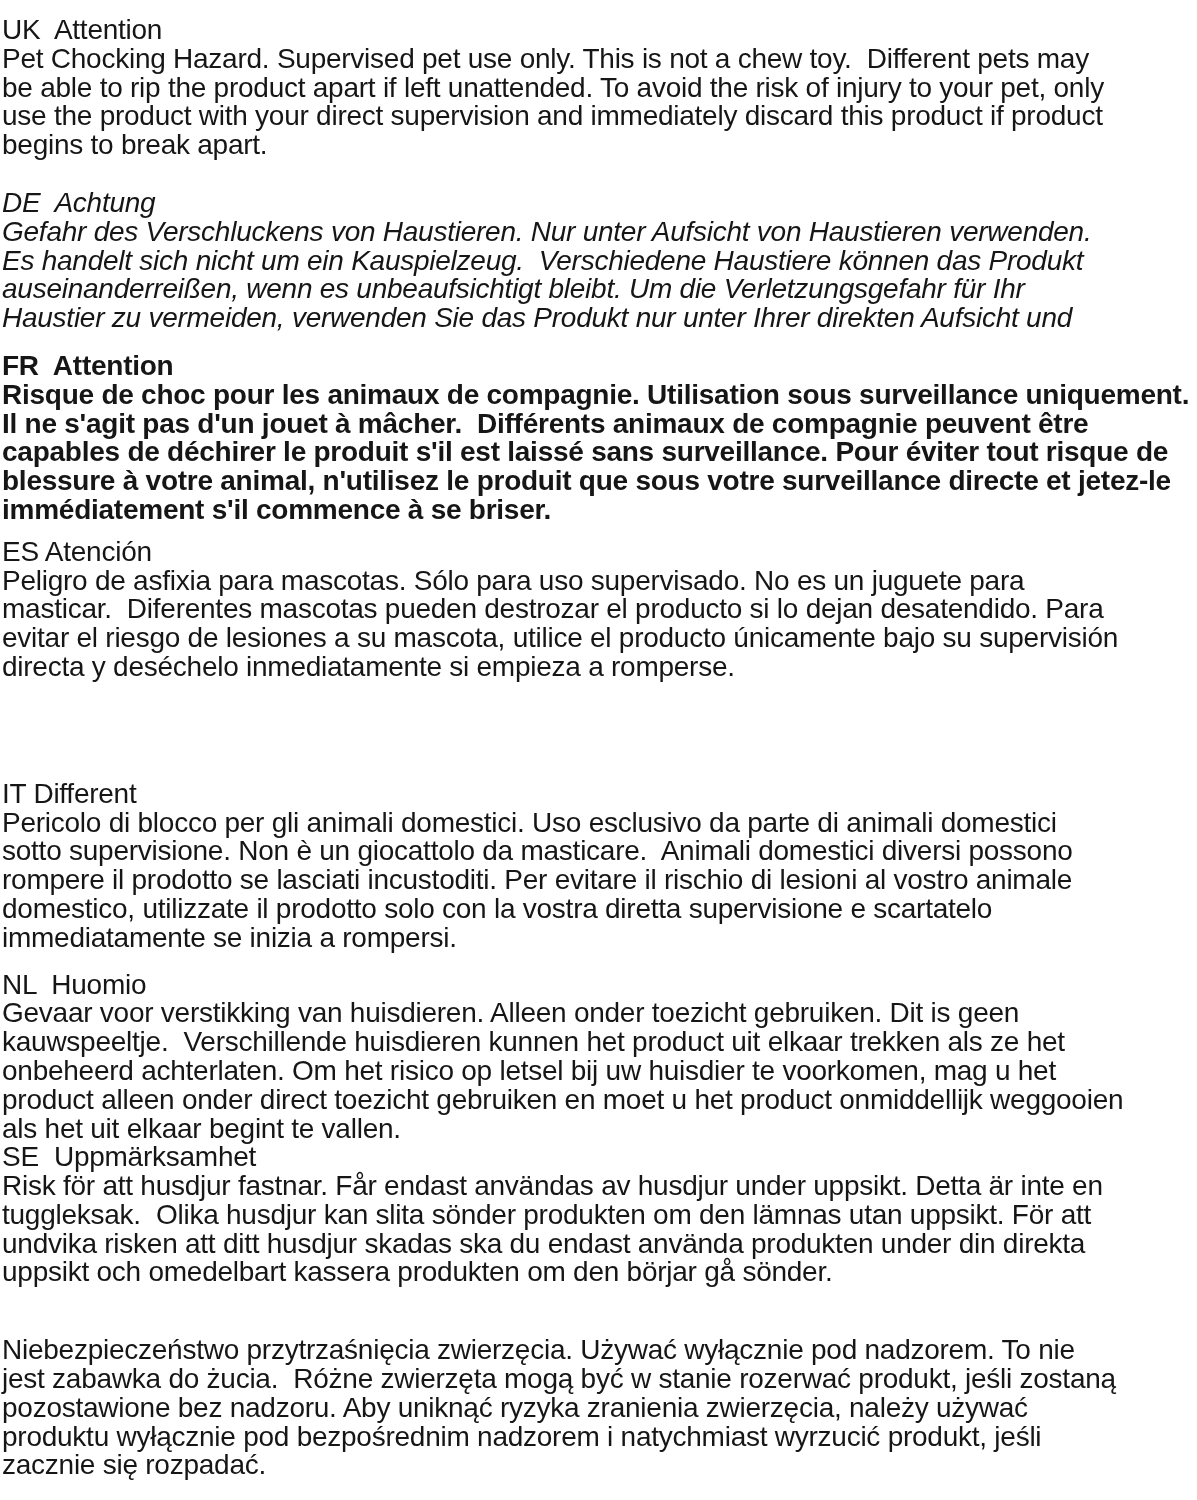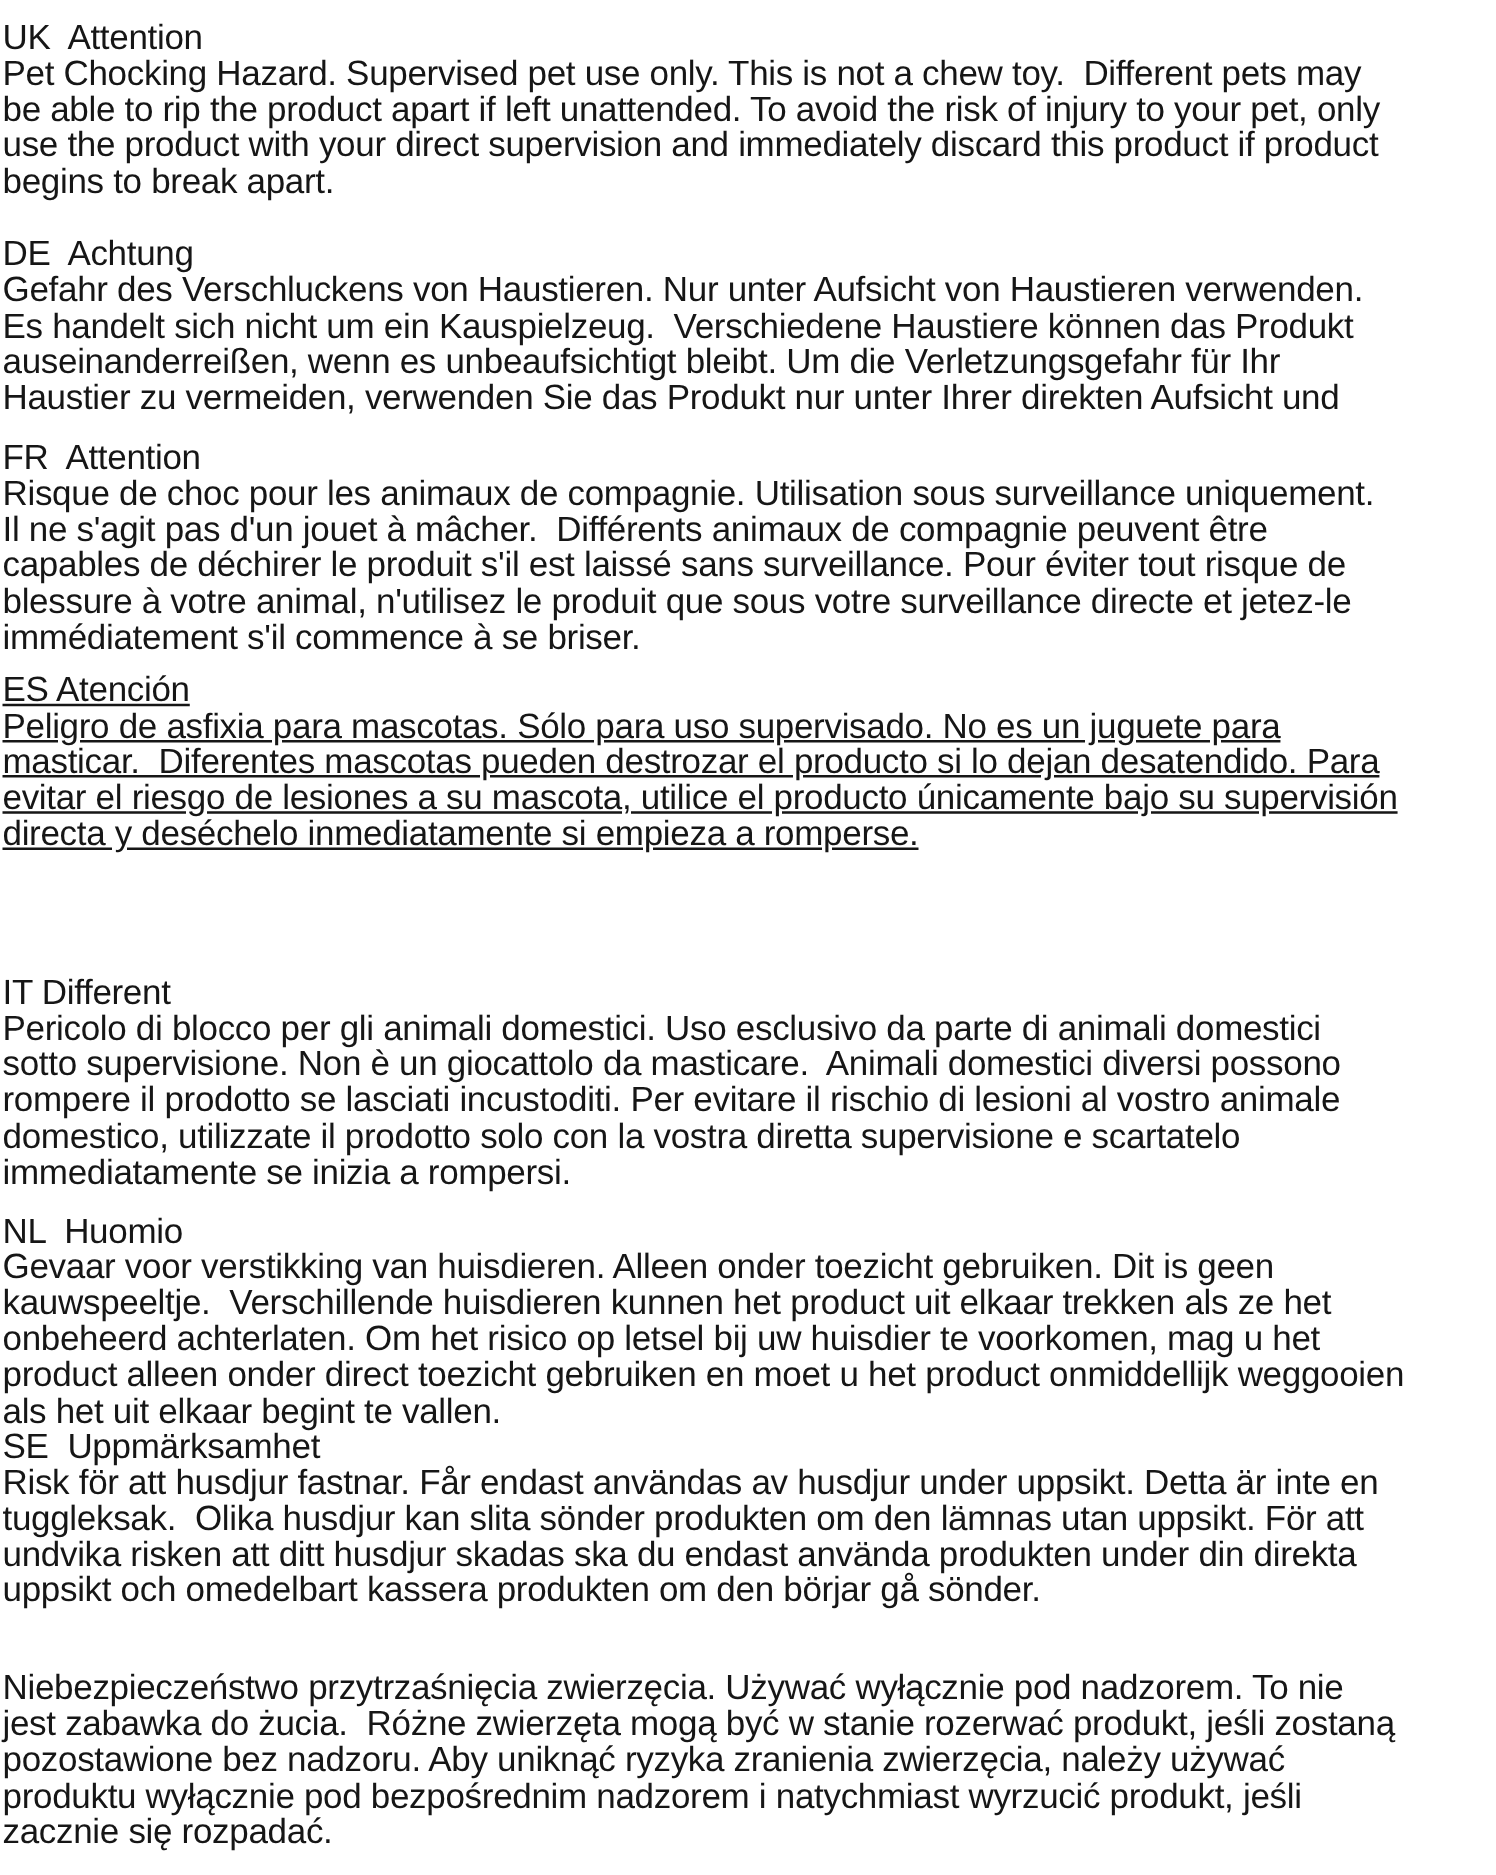--- a/index.html
+++ b/index.html
@@ -23,23 +23,23 @@
   }
   .section {
     margin: 0;
   }
   .section .heading,
   .section .body {
     white-space: pre; 
   }
   
   .section[data-name="warning-section-uk"] { margin-bottom: 29px; }
-  .section[data-name="warning-section-de"] { margin-bottom: 19px; }
-  .section[data-name="warning-section-fr"] { margin-bottom: 13px; }
-  .section[data-name="warning-section-es"] { margin-bottom: 98px; text-decoration: underline; }
+  .section[data-name="warning-section-de"] { margin-bottom: 19px; font-style: italic; }
+  .section[data-name="warning-section-fr"] { margin-bottom: 13px; font-weight: bold; }
+  .section[data-name="warning-section-es"] { margin-bottom: 98px; }
   .section[data-name="warning-section-it"] { margin-bottom: 18px; }
   .section[data-name="warning-section-nl"] { }
   .section[data-name="warning-section-se"] { margin-bottom: 49px; }
   .section[data-name="warning-section-pl"] { margin-bottom: 0; }
 </style>
 </head>
 <body>
 
 <div class="page" data-name="warning-label-page">
 

